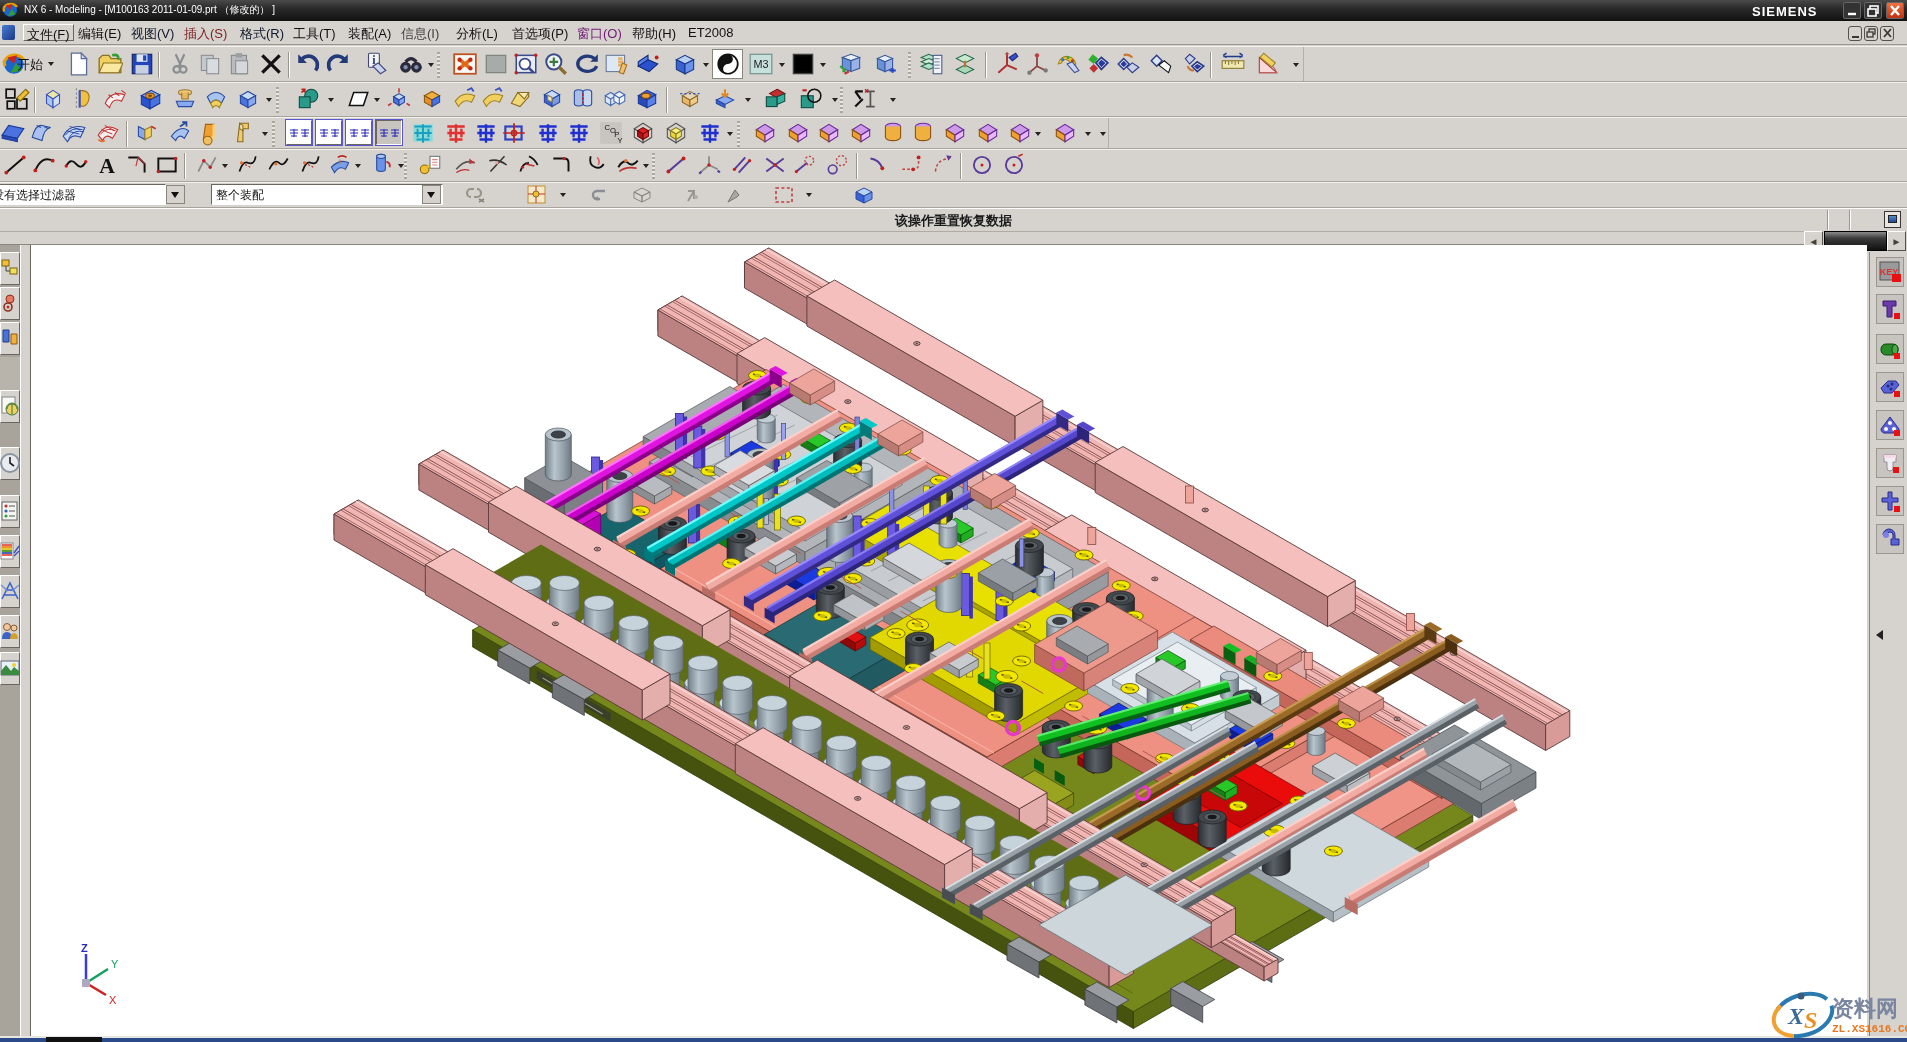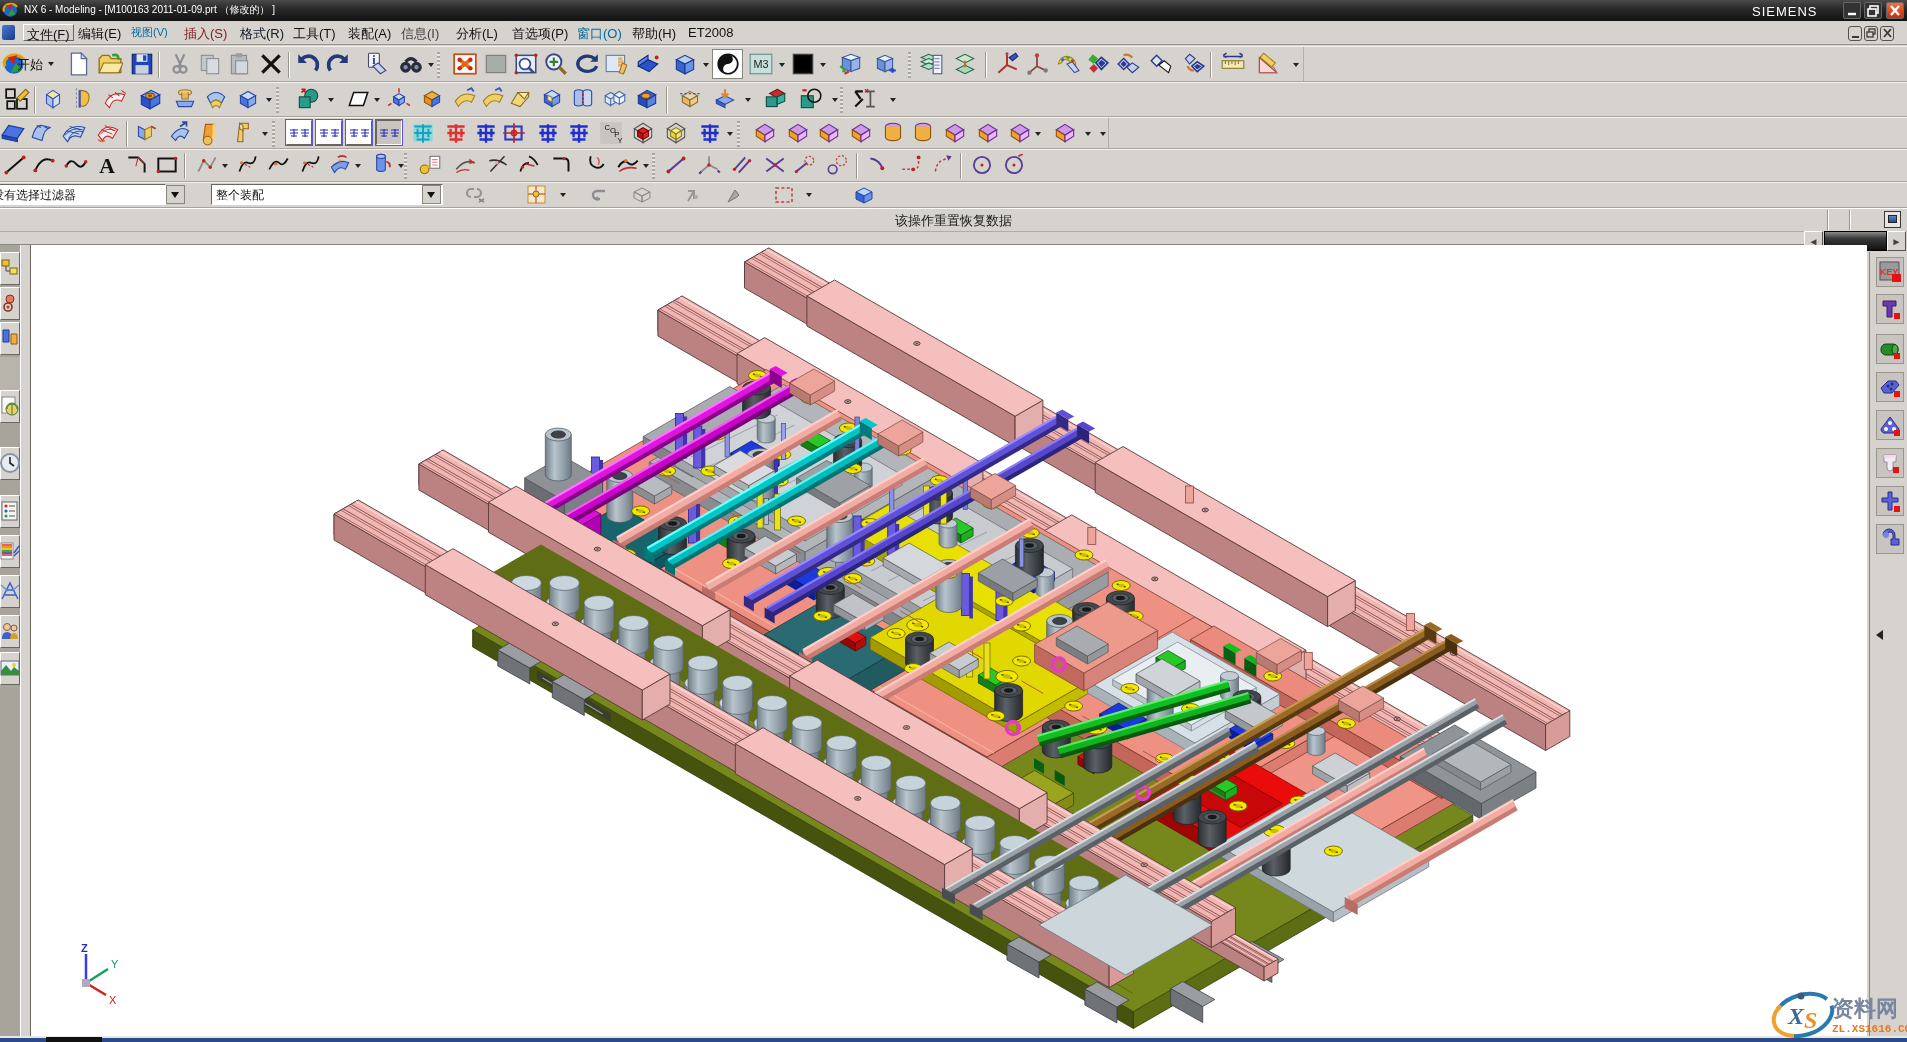--- a/index.html
+++ b/index.html
@@ -8,47 +8,47 @@
 </style></head>
 <body>
 <div style="position:absolute;left:0;top:0;width:1907px;height:21px;background:linear-gradient(180deg,#4a4a4a 0,#2a2a2a 40%,#111 100%)"></div>
 <svg style="position:absolute;left:2px;top:1px" width="18" height="18" viewBox="0 0 24 24">
     <circle cx="11" cy="12" r="9" fill="#1a66cc"></circle>
     <path d="M3,14 A9,7 0 0 1 20,8" fill="none" stroke="#e8a000" stroke-width="3"></path>
     <path d="M5,6 L14,4 L11,12 Z" fill="#cc2020"></path>
     <path d="M8,20 L18,18 L13,11 Z" fill="#30a030"></path>
   </svg>
 <div style="position:absolute;left:24px;top:3px;font-size:10px;color:#fff;font-family:'Liberation Sans',sans-serif">NX 6 - Modeling - [M100163  2011-01-09.prt （修改的） ]</div>
-<div style="position:absolute;left:1752px;top:4px;font-size:13px;font-weight:normal;color:#fff;letter-spacing:1px">SIEMENS</div>
+<div style="position:absolute;left:1752px;top:4px;font-size:13px;font-weight:bold;color:#fff;letter-spacing:1px">SIEMENS</div>
 <div style="position:absolute;left:1843px;top:2px;width:18px;height:17px;background:#333;border:1px solid #666;border-radius:2px"></div>
 <svg style="position:absolute;left:1843px;top:2px" width="18" height="17" viewBox="0 0 18 17">
     <path d="M5,12 h8" stroke="#fff" stroke-width="2.4"></path>
   </svg>
 <div style="position:absolute;left:1864px;top:2px;width:18px;height:17px;background:#333;border:1px solid #666;border-radius:2px"></div>
 <svg style="position:absolute;left:1864px;top:2px" width="18" height="17" viewBox="0 0 18 17">
     <rect x="6" y="4" width="8" height="7" fill="none" stroke="#fff" stroke-width="1.6"></rect>
     <rect x="4" y="7" width="8" height="7" fill="#333" stroke="#fff" stroke-width="1.6"></rect>
   </svg>
 <div style="position:absolute;left:1886px;top:2px;width:18px;height:17px;background:linear-gradient(180deg,#f07040,#c03010);border:1px solid #666;border-radius:2px"></div>
 <svg style="position:absolute;left:1886px;top:2px" width="18" height="17" viewBox="0 0 18 17">
     <path d="M5,4 L13,13 M13,4 L5,13" stroke="#fff" stroke-width="2.4"></path>
   </svg>
 <div style="position:absolute;left:0;top:21px;width:1907px;height:24px;background:#d6d3ce;border-bottom:1px solid #9a968e"></div>
 <div style="position:absolute;left:2px;top:25px;width:13px;height:15px;background:linear-gradient(135deg,#4a7ad0,#1a3a8a);border-radius:2px"></div>
 <div style="position:absolute;left:23px;top:24px;height:17px;border:1px solid;border-color:#fff #6a665e #6a665e #fff;background:#d6d3ce;padding:1px 3px;font-size:13px;color:#111">文件(F)</div>
 <div style="position:absolute;left:75px;top:24px;height:17px;padding:1px 3px;font-size:13px;color:#111">编辑(E)</div>
-<div style="position:absolute;left:128px;top:24px;height:17px;padding:1px 3px;font-size:11px;color:#0369a1">视图(V)</div>
+<div style="position:absolute;left:128px;top:24px;height:17px;padding:1px 3px;font-size:13px;color:#0f172a">视图(V)</div>
 <div style="position:absolute;left:181px;top:24px;height:17px;padding:1px 3px;font-size:13px;color:#7f1d1d">插入(S)</div>
 <div style="position:absolute;left:237px;top:24px;height:17px;padding:1px 3px;font-size:13px;color:#0f172a">格式(R)</div>
 <div style="position:absolute;left:290px;top:24px;height:17px;padding:1px 3px;font-size:13px;color:#111">工具(T)</div>
 <div style="position:absolute;left:345px;top:24px;height:17px;padding:1px 3px;font-size:13px;color:#111">装配(A)</div>
 <div style="position:absolute;left:398px;top:24px;height:17px;padding:1px 3px;font-size:13px;color:#404040">信息(I)</div>
 <div style="position:absolute;left:453px;top:24px;height:17px;padding:1px 3px;font-size:13px;color:#111">分析(L)</div>
 <div style="position:absolute;left:509px;top:24px;height:17px;padding:1px 3px;font-size:13px;color:#111">首选项(P)</div>
-<div style="position:absolute;left:574px;top:24px;height:17px;padding:1px 3px;font-size:13px;color:#0369a1">窗口(O)</div>
+<div style="position:absolute;left:574px;top:24px;height:17px;padding:1px 3px;font-size:13px;color:#701a75">窗口(O)</div>
 <div style="position:absolute;left:629px;top:24px;height:17px;padding:1px 3px;font-size:13px;color:#111">帮助(H)</div>
 <div style="position:absolute;left:685px;top:24px;height:17px;padding:1px 3px;font-size:13px;color:#111">ET2008</div>
 <div style="position:absolute;left:1848px;top:26px;width:14px;height:15px;border:1px solid #55524c;border-radius:3px;background:#d6d3ce"></div>
 <svg style="position:absolute;left:1848px;top:26px" width="14" height="15" viewBox="0 0 14 15">
     <path d="M4,11 h7" stroke="#3a3834" stroke-width="2"></path>
   </svg>
 <div style="position:absolute;left:1864px;top:26px;width:14px;height:15px;border:1px solid #55524c;border-radius:3px;background:#d6d3ce"></div>
 <svg style="position:absolute;left:1864px;top:26px" width="14" height="15" viewBox="0 0 14 15">
     <rect x="5" y="3" width="6" height="5" fill="none" stroke="#3a3834" stroke-width="1.3"></rect>
     <rect x="3" y="6" width="6" height="5" fill="#d6d3ce" stroke="#3a3834" stroke-width="1.3"></rect>
@@ -752,21 +752,21 @@
     <rect x="4" y="5" width="16" height="14" fill="none" stroke="#c04040" stroke-width="1.6" stroke-dasharray="3,2.4"></rect>
   </svg>
 <svg style="position:absolute;left:852px;top:183px" width="24" height="24" viewBox="0 0 24 24">
     <path d="M4,9 L12,5 L20,9 L12,13 Z" fill="#b8d4f8" stroke="#2a4aa0"></path>
     <path d="M4,9 L12,13 V20 L4,16 Z" fill="#3a62d8" stroke="#2a4aa0"></path>
     <path d="M20,9 V16 L12,20 V13 Z" fill="#6a92e8" stroke="#2a4aa0"></path>
   </svg>
 <div style="position:absolute;left:560px;top:193px;width:0;height:0;border-left:3.5px solid transparent;border-right:3.5px solid transparent;border-top:4px solid #222"></div>
 <div style="position:absolute;left:806px;top:193px;width:0;height:0;border-left:3.5px solid transparent;border-right:3.5px solid transparent;border-top:4px solid #222"></div>
 <div style="position:absolute;left:0;top:208px;width:1907px;height:24px;background:#d6d3ce;border-top:1px solid #fff;border-bottom:1px solid #b0aca4"></div>
-<div style="position:absolute;left:0;top:212px;width:1907px;text-align:center;font-size:13px;font-weight:normal;color:#1a1a1a">该操作重置恢复数据</div>
+<div style="position:absolute;left:0;top:212px;width:1907px;text-align:center;font-size:13px;font-weight:bold;color:#1a1a1a">该操作重置恢复数据</div>
 <div style="position:absolute;left:1827px;top:210px;width:2px;height:20px;border-left:1px solid #9a968e;border-right:1px solid #fff"></div>
 <div style="position:absolute;left:1849px;top:210px;width:2px;height:20px;border-left:1px solid #9a968e;border-right:1px solid #fff"></div>
 <div style="position:absolute;left:1884px;top:211px;width:17px;height:17px;border:1.5px solid #3a3834;background:#e8e6e2"></div>
 <div style="position:absolute;left:1888px;top:215px;width:9px;height:8px;background:linear-gradient(180deg,#5a8ac8,#1a4a9a);border:1px solid #222"></div>
 <div style="position:absolute;left:0;top:232px;width:1907px;height:13px;background:#d6d3ce;border-bottom:1px solid #8a867e"></div>
 <div style="position:absolute;left:1804px;top:231px;width:103px;height:21px;background:#d6d3ce"></div>
 <div style="position:absolute;left:1804px;top:231px;width:19px;height:20px;background:#d6d3ce;border:1px solid;border-color:#fff #55524c #55524c #fff;color:#44403a;font-size:10px;text-align:center;line-height:19px">◄</div>
 <div style="position:absolute;left:1887px;top:231px;width:19px;height:20px;background:#d6d3ce;border:1px solid;border-color:#fff #55524c #55524c #fff;color:#44403a;font-size:10px;text-align:center;line-height:19px">►</div>
 <div style="position:absolute;left:1824px;top:231px;width:63px;height:20px;background:linear-gradient(180deg,#8a8a8a 0,#3a3a3a 35%,#111 100%);border:1px solid #000"></div>
 <div style="position:absolute;left:31px;top:245px;width:1836px;height:792px;background:#fff"></div>

